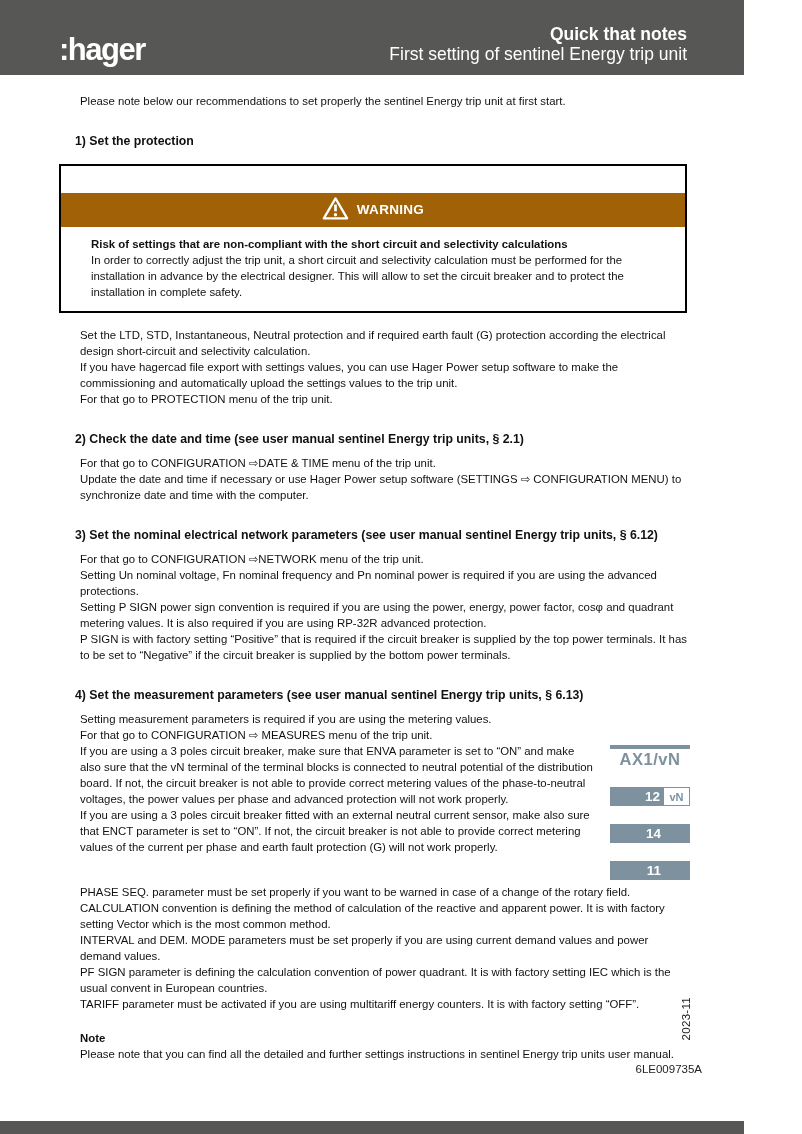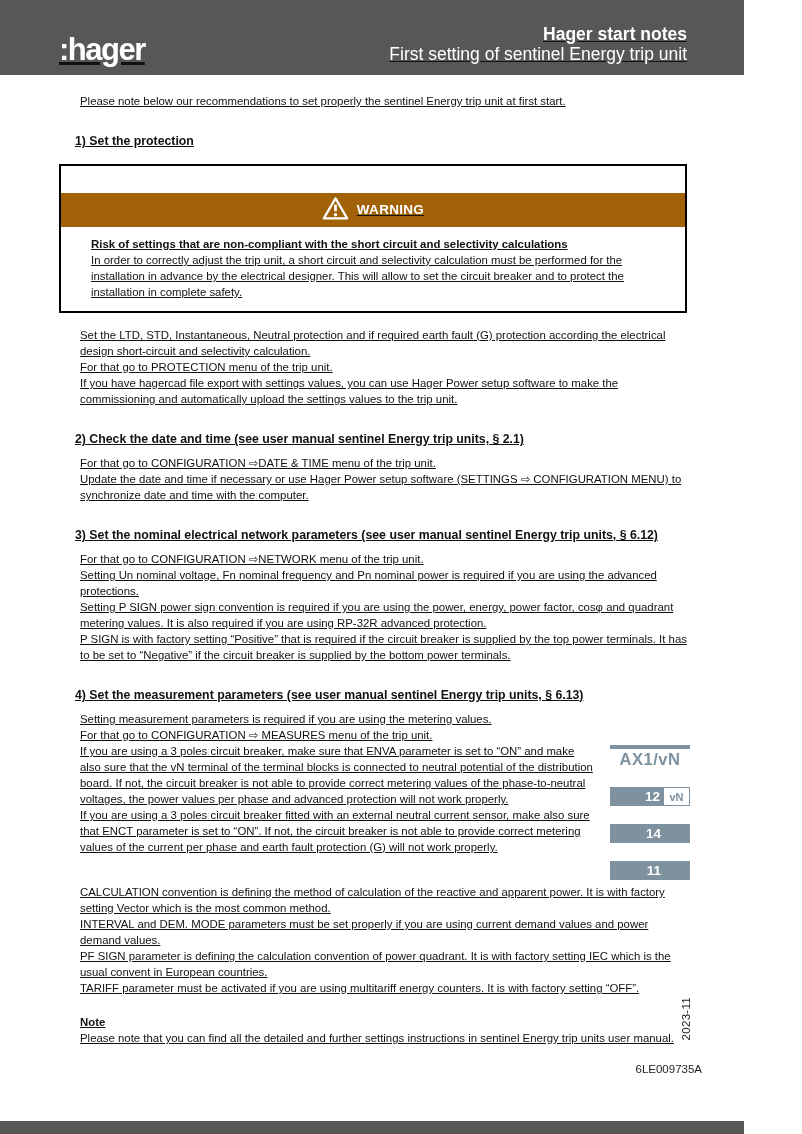--- a/index.html
+++ b/index.html
@@ -3,21 +3,20 @@
 <meta charset="utf-8">
 <style>
   html,body{margin:0;padding:0;background:#ffffff;}
   .page{
     position:relative;
     width:744px;height:1134px;
     background:#ffffff;
     font-family:"Liberation Sans",sans-serif;
     color:#111;
     overflow:hidden;
-    text-decoration:underline;
   }
   
   .header{
     height:75px;background:#575756;color:#fff;
     display:flex;justify-content:space-between;align-items:flex-end;
     box-sizing:border-box;padding:0 57px 10px 59px;
   }
   .logo{font-size:31px;font-weight:bold;letter-spacing:-1.5px;line-height:1;}
   .titles{text-align:right;line-height:1.18;}
   .doc-title{font-size:17.5px;font-weight:bold;}
@@ -68,21 +67,21 @@
   .footer-bar{position:absolute;left:0;bottom:0;width:802px;height:13px;background:#575756;}
 </style>
 </head>
 <body>
 
 <div class="page">
 
   <div class="header">
     <div class="logo">:hager</div>
     <div class="titles">
-      <div class="doc-title">Hager start notes</div>
+      <div class="doc-title">Quick that notes</div>
       <div class="doc-subtitle">First setting of sentinel Energy trip unit</div>
     </div>
   </div>
 
   <div class="content">
 
     <p class="intro">Please note below our recommendations to set properly the sentinel Energy trip unit at first start.</p>
 
     <h2>1) Set the protection</h2>
 
@@ -98,22 +97,22 @@
         <span class="warning-label">WARNING</span>
       </div>
       <div class="warning-body">
         <p class="warning-title">Risk of settings that are non-compliant with the short circuit and selectivity calculations</p>
         <p>In order to correctly adjust the trip unit, a short circuit and selectivity calculation must be performed for the installation in advance by the electrical designer. This will allow to set the circuit breaker and to protect the installation in complete safety.</p>
       </div>
     </div>
 
     <div>
       <p>Set the LTD, STD, Instantaneous, Neutral protection and if required earth fault (G) protection according the electrical design short-circuit and selectivity calculation.</p>
+      <p>If you have hagercad file export with settings values, you can use Hager Power setup software to make the commissioning and automatically upload the settings values to the trip unit.</p>
       <p>For that go to PROTECTION menu of the trip unit.</p>
-      <p>If you have hagercad file export with settings values, you can use Hager Power setup software to make the commissioning and automatically upload the settings values to the trip unit.</p>
     </div>
 
     <h2>2) Check the date and time (see user manual sentinel Energy trip units, § 2.1)</h2>
     <div>
       <p>For that go to CONFIGURATION ⇨DATE &amp; TIME menu of the trip unit.</p>
       <p>Update the date and time if necessary or use Hager Power setup software (SETTINGS  ⇨ CONFIGURATION MENU) to synchronize date and time with the computer.</p>
     </div>
 
     <h2>3) Set the nominal electrical network parameters (see user manual sentinel Energy trip units, § 6.12)</h2>
     <div>
@@ -140,20 +139,21 @@
             <span class="tg-num">14</span>
           </div>
           <div class="tg-row">
             <span class="tg-num">11</span>
           </div>
         </aside>
         <p>If you are using a 3 poles circuit breaker, make sure that ENVA parameter is set to “ON” and make also sure that the vN terminal of the terminal blocks is connected to neutral potential of the distribution board. If not, the circuit breaker is not able to provide correct metering values of the phase-to-neutral voltages, the power values per phase and advanced protection will not work properly.</p>
         <p>If you are using a 3 poles circuit breaker fitted with an external neutral current sensor, make also sure that ENCT parameter is set to “ON”. If not, the circuit breaker is not able to provide correct metering values of the current per phase and earth fault protection (G) will not work properly.</p>
       </div>
 
+      <p>PHASE SEQ. parameter must be set properly if you want to be warned in case of a change of the rotary field.</p>
       <p>CALCULATION convention is defining the method of calculation of the reactive and apparent power. It is with factory setting Vector which is the most common method.</p>
       <p>INTERVAL and DEM. MODE parameters must be set properly if you are using current demand values and power demand values.</p>
       <p>PF SIGN parameter is defining the calculation convention of power quadrant. It is with factory setting IEC which is the usual convent in European countries.</p>
       <p>TARIFF parameter must be activated if you are using multitariff energy counters. It is with factory setting “OFF”.</p>
     </div>
 
     <p class="note-heading">Note</p>
     <p>Please note that you can find all the detailed and further settings instructions in sentinel Energy trip units user manual.</p>
 
   </div>

